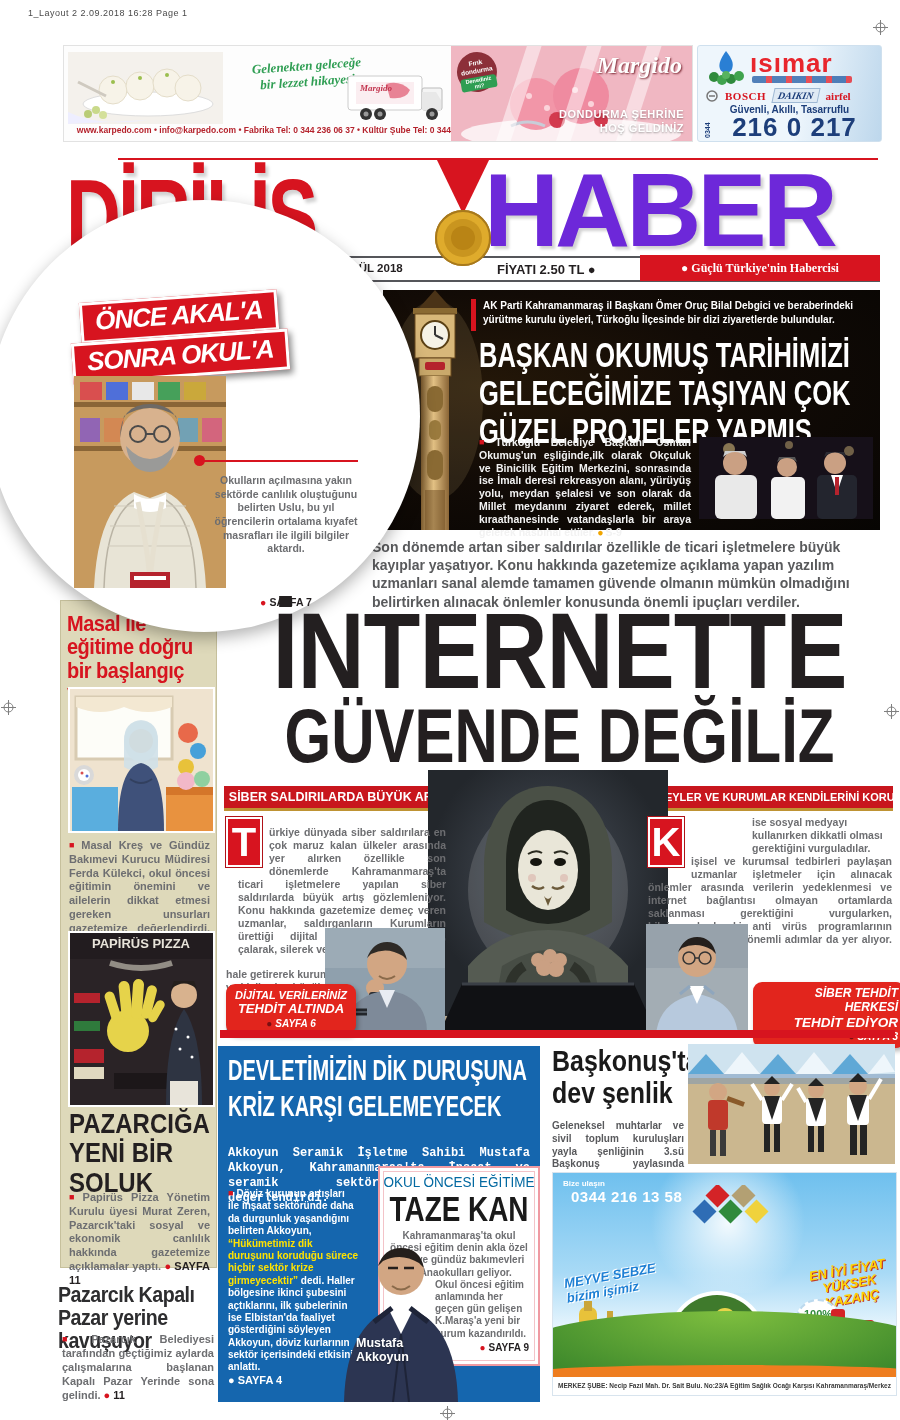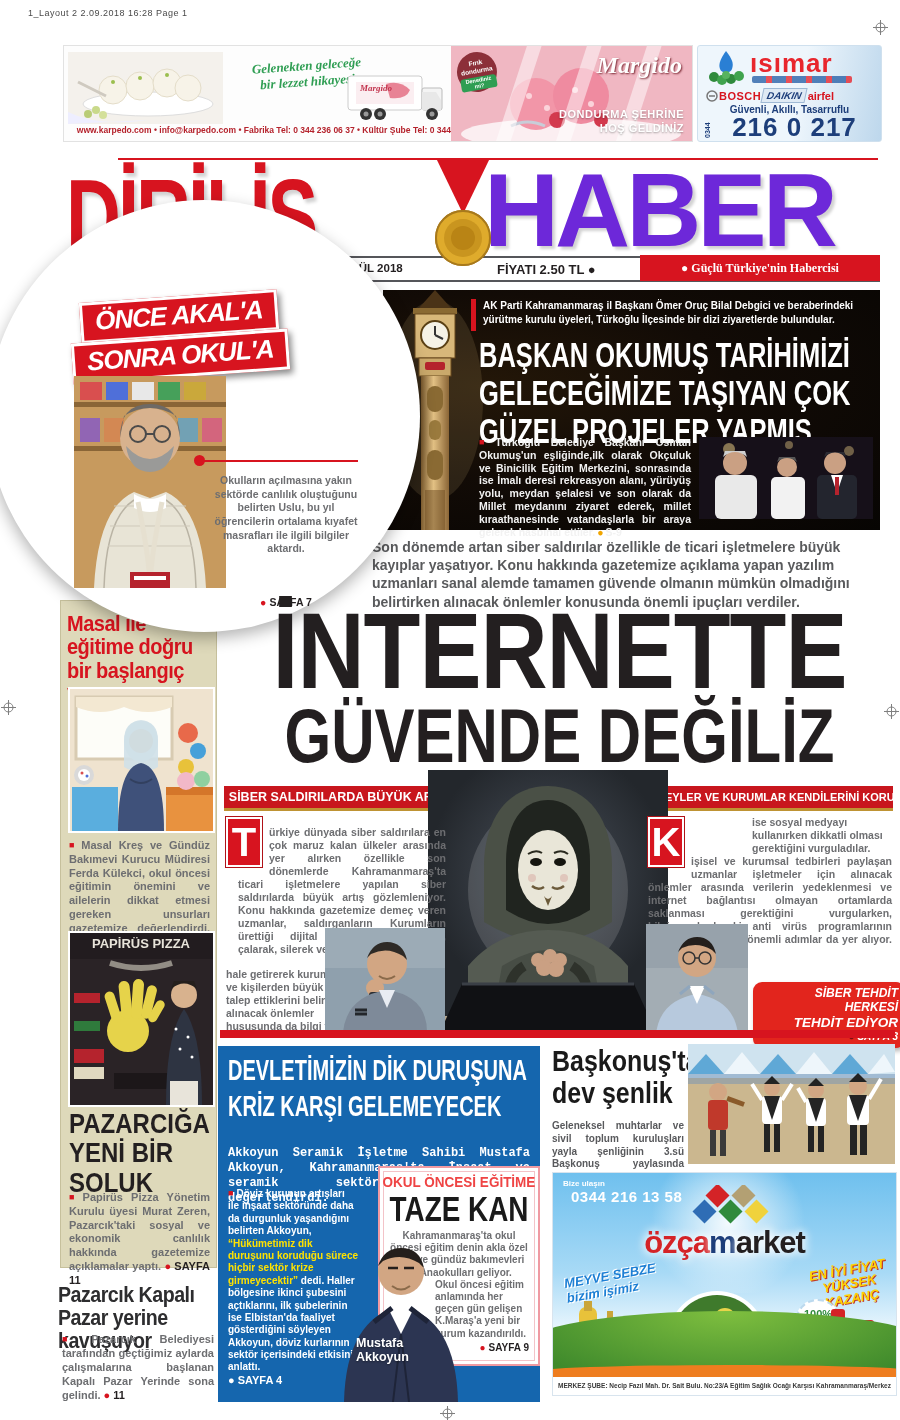--- a/index.html
+++ b/index.html
@@ -31,21 +31,21 @@
   .mar-streak{position:absolute;top:-10px;width:14px;height:120px;background:rgba(255,255,255,.5);transform:rotate(18deg);}
   .mar-brand{position:absolute;right:10px;top:6px;font-family:"Liberation Serif",serif;font-style:italic;font-weight:700;
              font-size:24px;color:#fff;text-shadow:1px 1px 2px #7d2a35;}
   .mar-l{position:absolute;right:8px;color:#fff;font-weight:700;font-size:11px;letter-spacing:.5px;text-shadow:0 1px 2px rgba(0,0,0,.35);}
   .mar-badge{position:absolute;left:6px;top:6px;width:40px;height:40px;border-radius:50%;background:#8c2f39;color:#fff;
              text-align:center;font-size:6.5px;font-weight:700;line-height:1.2;padding-top:7px;box-sizing:border-box;transform:rotate(-10deg);}
   .mar-badge .b3{display:block;background:#2f9e53;border-radius:3px;margin:2px 2px 0;font-size:5.5px;}
   .ad-isi{left:697px;top:45px;width:183px;height:95px;background:linear-gradient(100deg,#eef6fc 55%,#bdd7ec);border:1px solid #cfe0ee;border-radius:3px;}
   .isi-brand{left:52px;top:2px;font-size:26px;font-weight:700;color:#e8262d;letter-spacing:1px;}
   .isi-bars{left:54px;top:30px;width:100px;height:7px;background:repeating-linear-gradient(90deg,#2a62a8 0 14px,#e8262d 14px 20px);opacity:.8;border-radius:2px;}
-  .isi-partners{left:8px;top:42px;width:170px;display:flex;align-items:center;gap:1px;}
+  .isi-partners{left:8px;top:42px;width:170px;display:flex;align-items:center;gap:7px;font-family:Liberation Serif, serif;}
   .isi-bosch{font-size:11px;font-weight:800;color:#d7141f;letter-spacing:.5px;}
   .isi-daikin{font-size:10px;font-weight:800;font-style:italic;color:#1d3e7a;background:#dfeaf4;padding:1px 4px;transform:skewX(-12deg);border:1px solid #9fb9d4;}
   .isi-airfel{font-size:11px;font-weight:800;color:#d7141f;}
   .isi-tag{left:0;top:58px;width:183px;text-align:center;font-size:10px;font-weight:800;color:#1d3e7a;}
   .isi-area{left:6px;top:72px;font-size:7px;font-weight:700;color:#1d3e7a;transform:rotate(-90deg);transform-origin:left top;}
   .isi-phone{left:14px;top:66px;width:165px;text-align:center;font-size:26px;font-weight:800;color:#1d3e7a;letter-spacing:1px;}
   
   .mast-line{left:118px;top:158px;width:760px;height:2px;background:#d7141f;}
   .title-red{left:66px;top:170px;font-size:76px;font-weight:900;color:#d7141f;letter-spacing:-3px;line-height:.9;
              transform:scaleY(1.38);transform-origin:top left;text-shadow:3px 3px 3px rgba(0,0,0,.18);}
@@ -98,21 +98,21 @@
   .redlabel .lref{font-style:italic;font-size:10px;display:block;margin-top:1px;}
   .redlabel .ldot{color:#7a1012;margin-right:3px;}
   .red-divider{left:220px;top:1030px;width:675px;height:8px;background:#d7141f;}
   
   .blue-panel{left:218px;top:1046px;width:322px;height:356px;background:#1566ae;}
   .dev-h{position:absolute;left:10px;color:#fff;font-weight:900;font-size:25px;transform:scale(.8,1.15);transform-origin:left top;white-space:nowrap;letter-spacing:0;}
   .dev-sub{position:absolute;left:10px;top:100px;width:302px;color:#fff;font-weight:700;font-size:12px;line-height:1.25;font-family:Liberation Mono, monospace;}
   .dev-body{position:absolute;left:10px;top:142px;width:130px;color:#fff;font-weight:700;font-size:10px;line-height:1.24;}
   .dev-quote{color:#ffe200;}
   .tazebox{left:378px;top:1166px;width:158px;height:196px;background:#fff;border:2px solid #ef9aa2;box-shadow:inset 0 0 0 3px #fff,inset 0 0 0 4px #f3c3c8;z-index:3;}
-  .taze-kicker{position:absolute;left:0;top:7px;width:100%;text-align:center;color:#ef4444;font-weight:700;font-size:13.5px;transform:scaleY(1.05);}
+  .taze-kicker{position:absolute;left:0;top:7px;width:100%;text-align:center;color:#0369a1;font-weight:400;font-size:13.5px;transform:scaleY(1.05);}
   .taze-title{position:absolute;left:0;top:22px;width:100%;text-align:center;color:#1a1a1a;font-weight:900;font-size:30px;
               transform:scale(.93,1.15);transform-origin:top center;}
   .taze-body{position:absolute;left:9px;top:62px;width:140px;font-size:10px;line-height:1.22;text-align:center;}
   .akkoyun{left:336px;top:1238px;width:130px;height:164px;z-index:4;}
   .akkoyun-cap{left:356px;top:1336px;width:70px;color:#fff;font-weight:800;font-size:12.5px;line-height:1.15;z-index:5;text-shadow:0 1px 2px rgba(0,0,0,.4);}
   
   .bask-title{left:552px;top:1046px;font-size:26px;font-weight:900;color:#1a1a1a;line-height:1.1;transform:scale(.96,1.1);transform-origin:left top;}
   .bask-body{left:552px;top:1120px;width:132px;font-size:10px;font-weight:700;color:#58595c;line-height:1.28;}
   
   .ozcam{left:552px;top:1172px;width:343px;height:222px;overflow:hidden;border:1px solid #d8e4ee;}
@@ -481,20 +481,25 @@
       <rect x="0" y="0" width="120" height="40" fill="#9cabb6"></rect>
     <circle cx="62" cy="36" r="20" fill="#d2a683"></circle>
       <path d="M42 30 q6 -16 20 -16 q16 0 20 18 l-4 -4 q-16 -10 -32 -2z" fill="#2e2a26"></path>
     <path d="M54 48 q8 6 16 0" stroke="#8a6a4a" stroke-width="2" fill="none"></path>
     <circle cx="50" cy="60" r="9" fill="#d2a683"></circle>
       <rect x="44" y="64" width="12" height="10" rx="3" fill="#2b2e33"></rect>
     <path d="M18 104 q4 -36 44 -42 q40 6 40 42z" fill="#7e8a99"></path>
     <polygon points="54,62 70,62 62,80" fill="#e8ecf2"></polygon>
     <path d="M30 82 h12 M30 86 h12" stroke="#23262b" stroke-width="3"></path>
   </svg>
+  <div class="redlabel" style="left:226px;top:984px;width:116px;font-size:11px;text-align:center;">
+    <span>DİJİTAL VERİLERİNİZ</span><br>
+    <span style="font-size:13px;">TEHDİT ALTINDA</span>
+    <span class="lref"><span class="ldot">●</span><b>SAYFA 6</b></span>
+  </div>
 
   <div class="abs" style="left:648px;top:814px;width:244px;">
     <div class="dropcap">K</div>
     <p class="col-body gray" style="margin:2px 0 0 104px;width:140px;">ise sosyal medyayı kullanırken dikkatli olması gerektiğini vurguladılar.</p>
     <p class="col-body gray just" style="margin:0;">işisel ve kurumsal tedbirleri paylaşan uzmanlar işletmeler için alınacak önlemler arasında verilerin yedeklenmesi ve internet bağlantısı olmayan ortamlarda saklanması gerektiğini vurgularken,  bilgisayarlarda ki anti virüs programlarının güncellenmesi gibi önemli adımlar da yer alıyor. Bireylerin</p>
   </div>
   <svg class="svgbox" style="left:646px;top:924px;width:102px;height:110px;" viewBox="0 0 102 110">
     <rect width="102" height="110" fill="#a3adb4"></rect>
       <rect x="0" y="0" width="102" height="44" fill="#97a2ab"></rect>
     <circle cx="51" cy="34" r="19" fill="#d2a683"></circle>
@@ -600,21 +605,20 @@
       <span class="lbl">Bize ulaşın</span>
       <span class="ph">0344 216 13 58</span>
     </div>
     <svg class="abs" style="left:118px;top:12px;width:110px;height:46px;" viewBox="0 0 110 46">
       <rect x="38" y="2" width="17" height="17" fill="#d42327" transform="rotate(45 46.5 10.5)"></rect>
       <rect x="64" y="2" width="17" height="17" fill="#b3a073" transform="rotate(45 72.5 10.5)"></rect>
       <rect x="25" y="18" width="17" height="17" fill="#2f6db5" transform="rotate(45 33.5 26.5)"></rect>
       <rect x="51" y="18" width="17" height="17" fill="#2f8a3c" transform="rotate(45 59.5 26.5)"></rect>
       <rect x="77" y="18" width="17" height="17" fill="#f0d23c" transform="rotate(45 85.5 26.5)"></rect>
     </svg>
-    <div class="oz-brand"><span style="color:#d42327;">özça</span><span style="color:#1d3e7a;">m</span><span style="color:#231f20;">arket</span></div>
     <div class="oz-slog-l">
       <div>MEYVE SEBZE</div>
       <div>bizim işimiz</div>
     </div>
     <div class="oz-slog-r">
       <div>EN İYİ FİYAT</div>
       <div>YÜKSEK</div>
       <div>KAZANÇ</div>
     </div>
     <svg class="abs" style="left:12px;top:126px;width:80px;height:66px;" viewBox="0 0 80 66">

